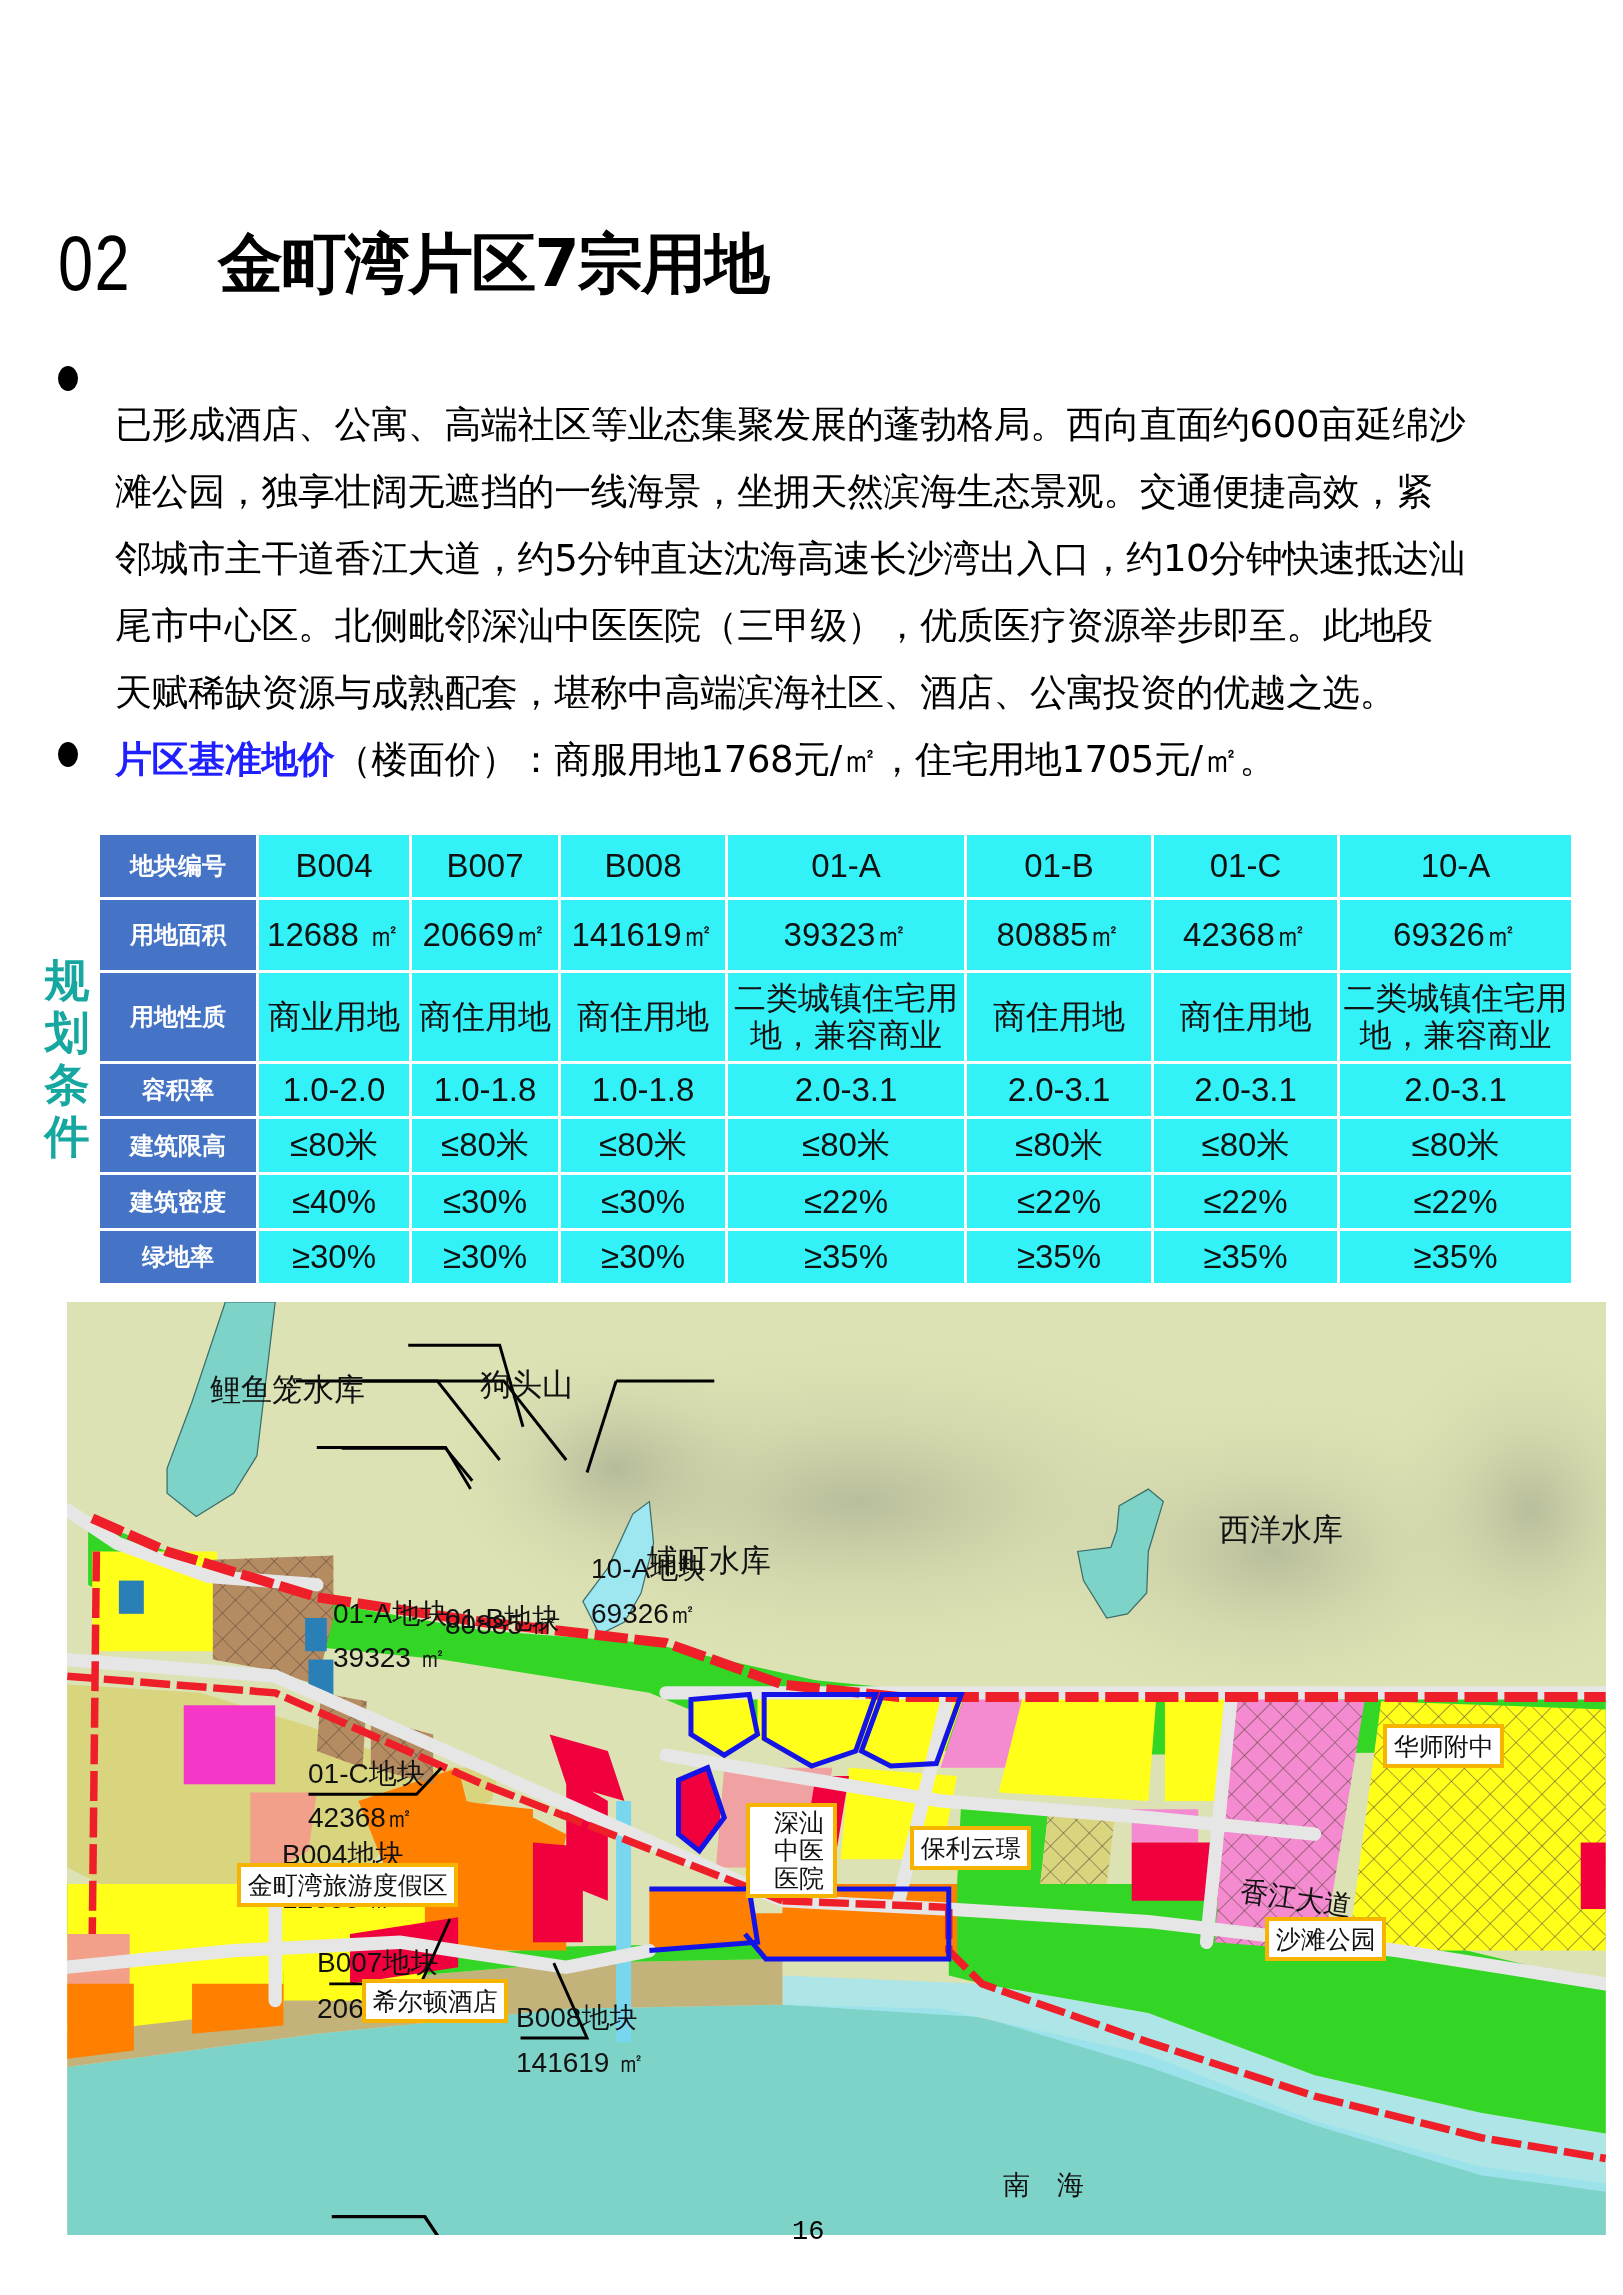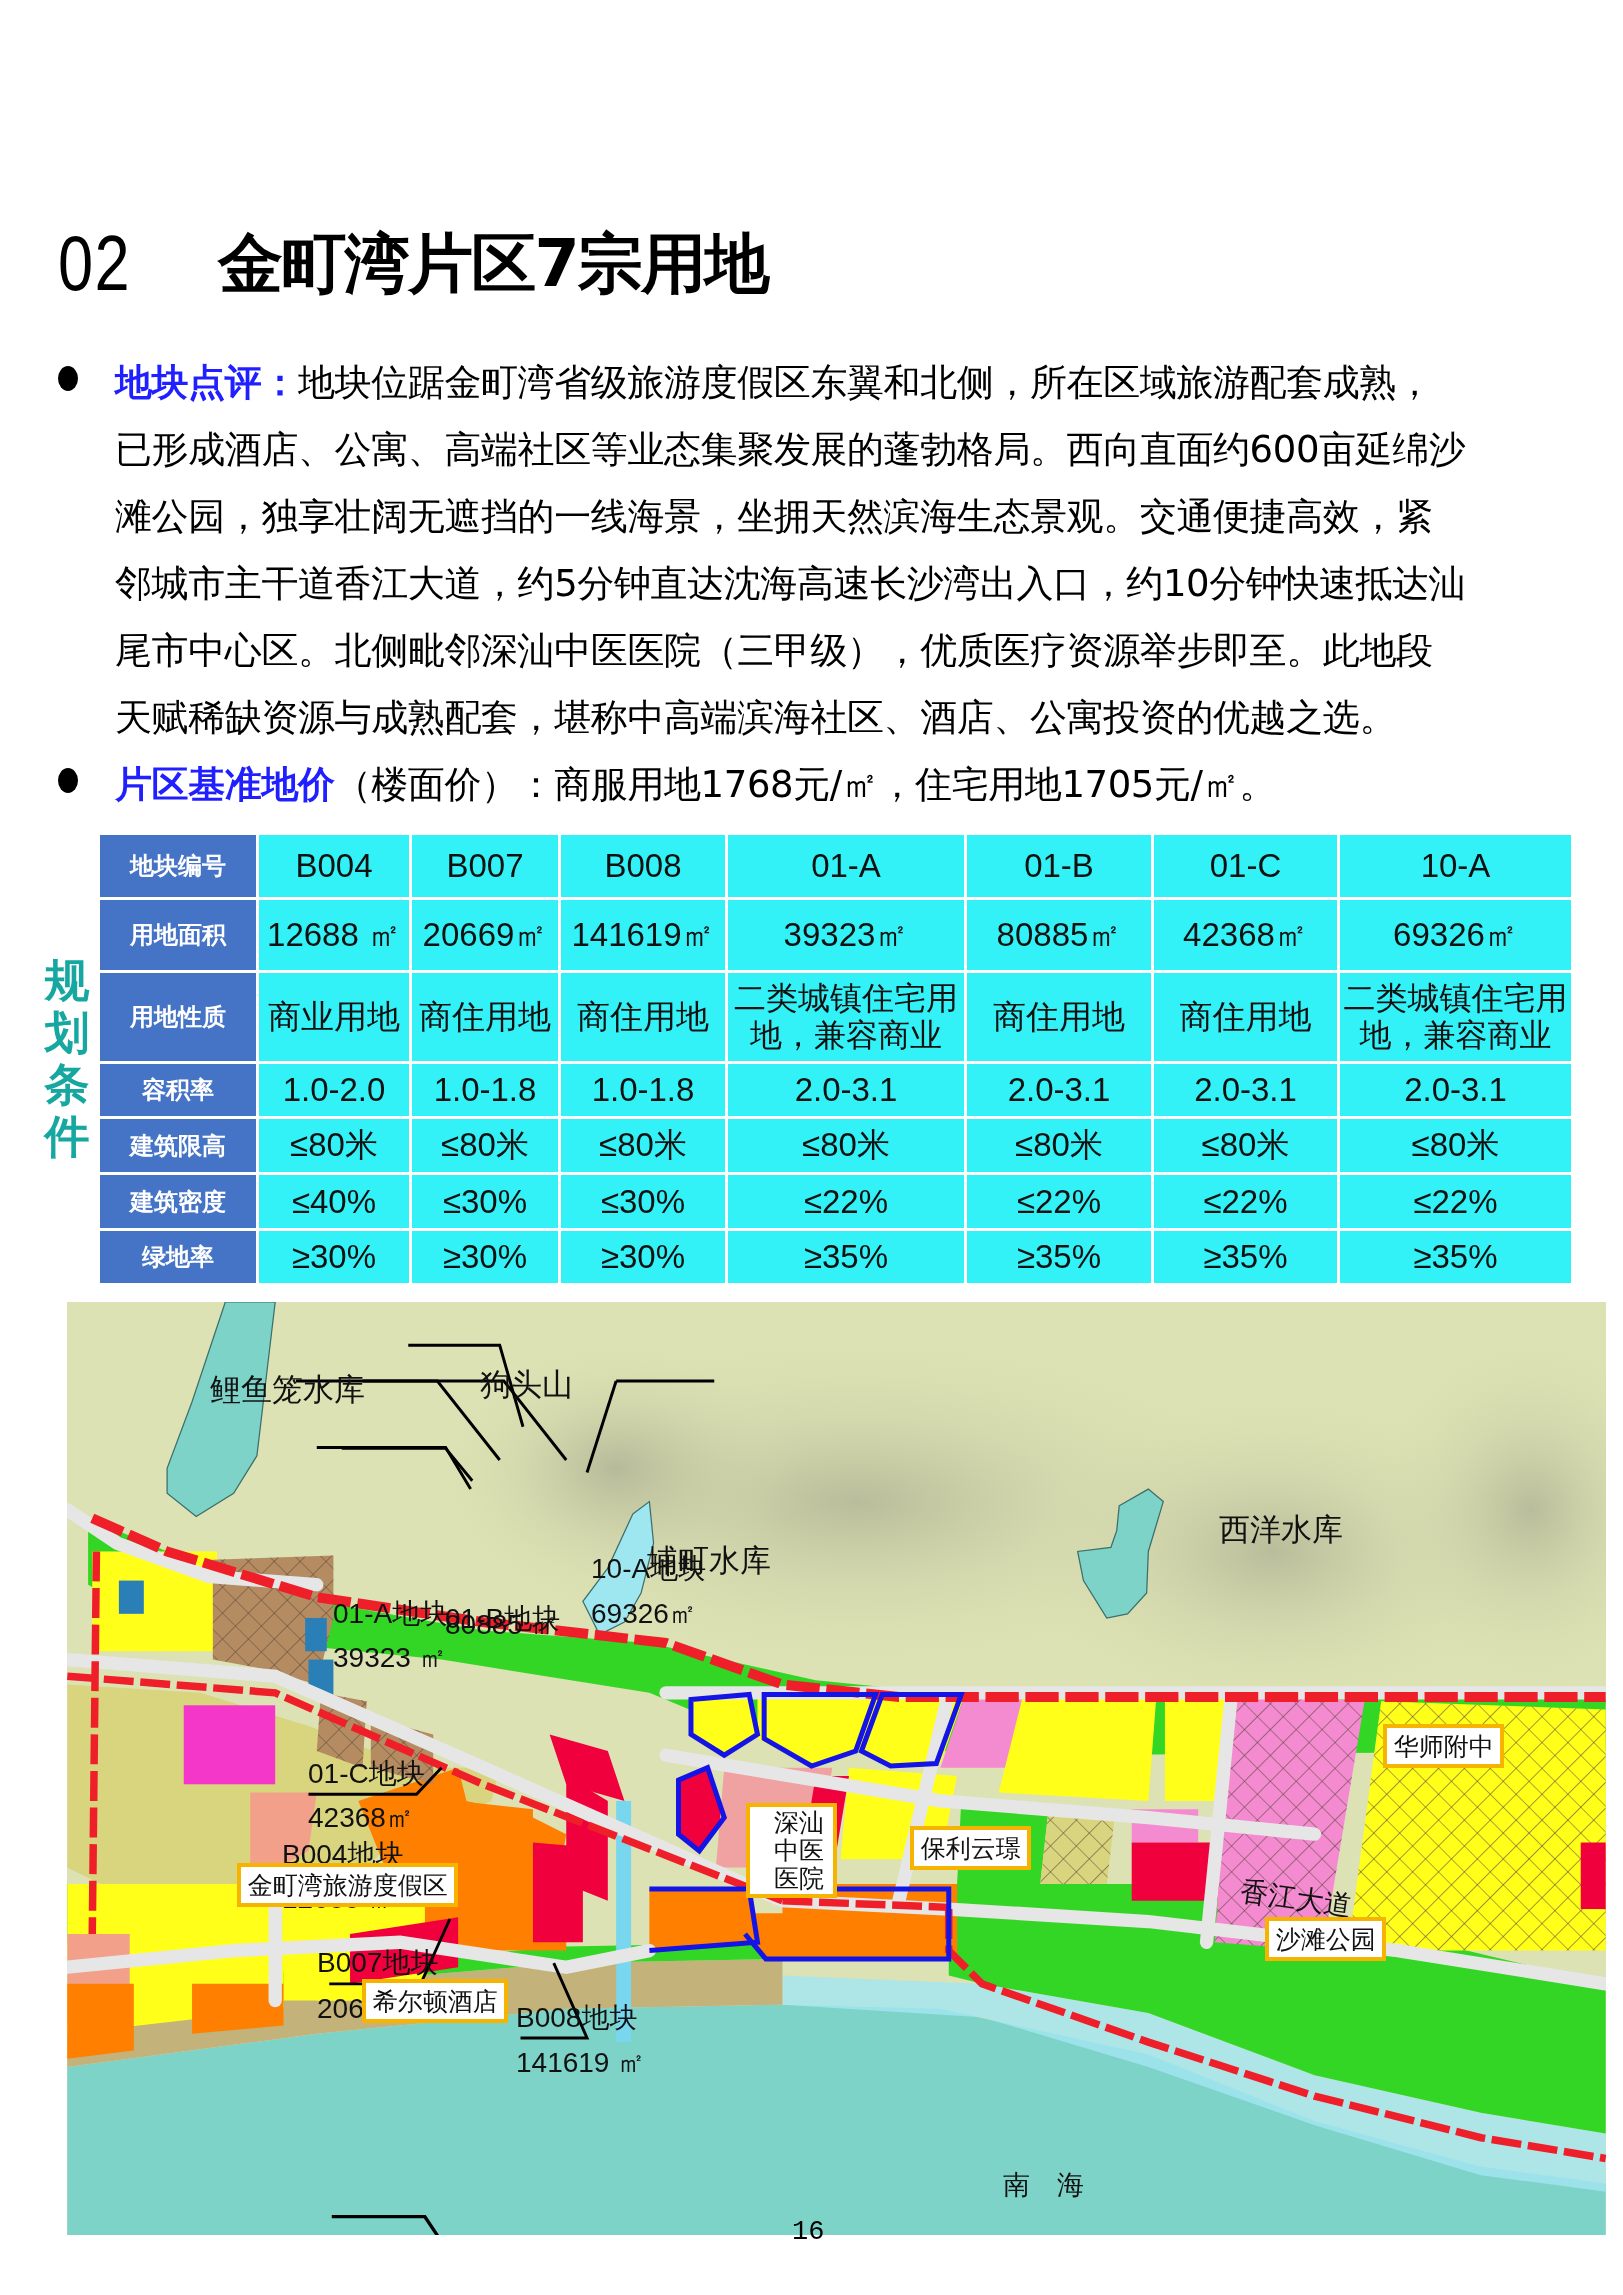--- a/index.html
+++ b/index.html
@@ -35,21 +35,20 @@
 <body>
 
 <div class="title">
   <span class="num">02</span>
   <span class="txt">金町湾片区7宗用地</span>
 </div>
 
 <div class="para" style="top:349px;">
   <div class="row">
     <span class="bullet"></span>
-    <span class="line"><span class="hl">地块点评</span><span class="hl">：</span><span>地块位踞金町湾省级旅游度假区东翼和北侧，所在区域旅游配套成熟，</span></span>
   </div>
   <div class="row">
       <span class="bullet-spacer"></span>
       <span class="line">已形成酒店、公寓、高端社区等业态集聚发展的蓬勃格局。西向直面约600亩延绵沙</span>
     </div>
   <div class="row">
       <span class="bullet-spacer"></span>
       <span class="line">滩公园，独享壮阔无遮挡的一线海景，坐拥天然滨海生态景观。交通便捷高效，紧</span>
     </div>
   <div class="row">

